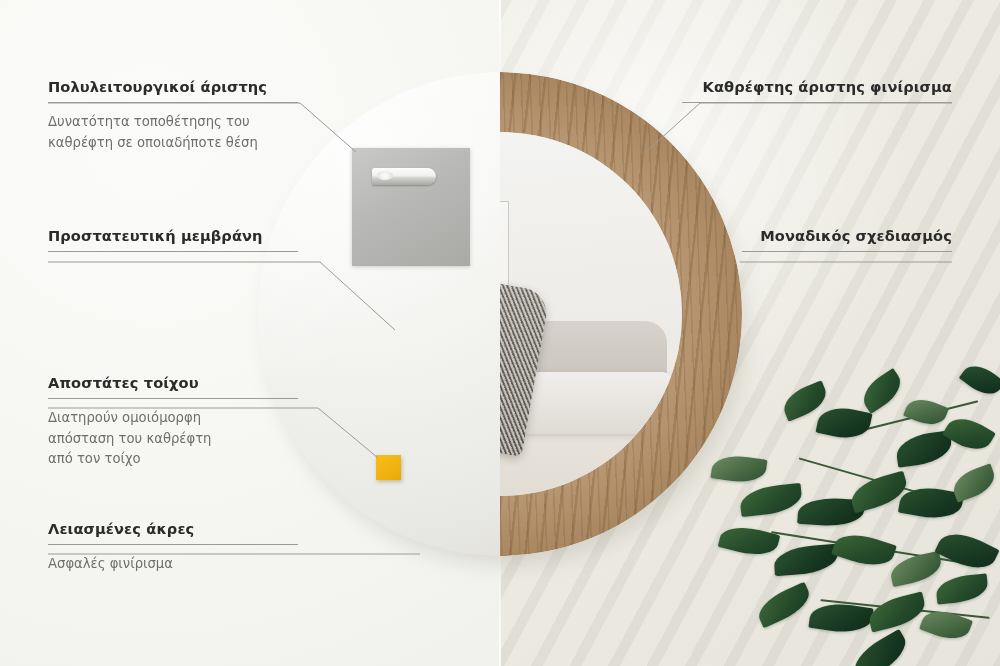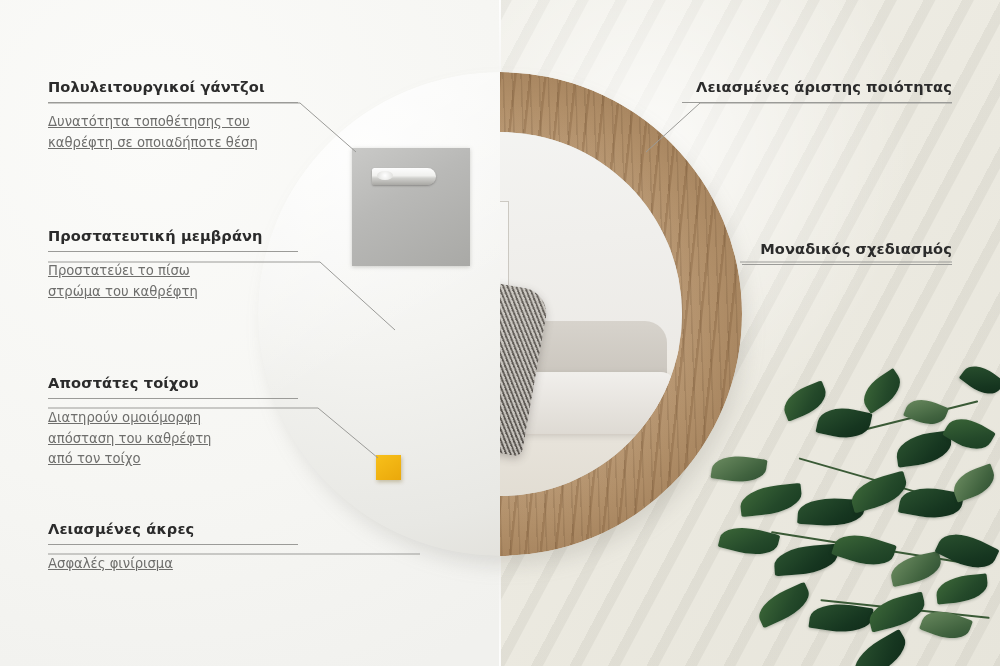--- a/index.html
+++ b/index.html
@@ -140,21 +140,21 @@
   
   .callout{position:absolute;}
   .callout .title{
     font-weight:700;font-size:14.6px;color:#2b2b2b;letter-spacing:.1px;
     white-space:nowrap;
   }
   .callout .rule{
     height:1px;background:#9b9b98;margin:7px 0 9px 0;
   }
   .callout .desc{
-    font-size:13.2px;line-height:1.56;color:#6e6e6c;font-weight:400;text-decoration:underline;
+    font-size:13.2px;line-height:1.56;color:#6e6e6c;font-weight:400;
   }
   .left-co{text-align:left;}
   .right-co{text-align:right;}
 
   
   .leaders{position:absolute;left:0;top:0;width:1000px;height:666px;pointer-events:none;}
 
   
   .foliage{position:absolute;left:700px;top:360px;width:300px;height:306px;}
   .leaf{
@@ -205,49 +205,48 @@
   <svg class="leaders" viewBox="0 0 1000 666">
     <polyline points="48,103 300,103 356,152" fill="none" stroke="#9b9b98" stroke-width="1"></polyline>
     <polyline points="48,262 320,262 395,330" fill="none" stroke="#9b9b98" stroke-width="1"></polyline>
     <polyline points="48,408 318,408 378,458" fill="none" stroke="#9b9b98" stroke-width="1"></polyline>
     <polyline points="48,554 420,554" fill="none" stroke="#9b9b98" stroke-width="1"></polyline>
     <polyline points="952,103 700,103 646,152" fill="none" stroke="#9b9b98" stroke-width="1"></polyline>
     <polyline points="952,262 740,262" fill="none" stroke="#9b9b98" stroke-width="1"></polyline>
   </svg>
 
   <div class="callout left-co" style="left:48px;top:78px;width:250px;">
-    <div class="title">Πολυλειτουργικοί γάντζοι</div>
+    <div class="title">Πολυλειτουργικοί άριστης</div>
     <div class="rule"></div>
     <div class="desc">Δυνατότητα τοποθέτησης του<br>καθρέφτη σε οποιαδήποτε θέση</div>
   </div>
 
   <div class="callout left-co" style="left:48px;top:227px;width:250px;">
     <div class="title">Προστατευτική μεμβράνη</div>
     <div class="rule"></div>
-    <div class="desc">Προστατεύει το πίσω<br>στρώμα του καθρέφτη</div>
   </div>
 
   <div class="callout left-co" style="left:48px;top:374px;width:250px;">
     <div class="title">Αποστάτες τοίχου</div>
     <div class="rule"></div>
     <div class="desc">Διατηρούν ομοιόμορφη<br>απόσταση του καθρέφτη<br>από τον τοίχο</div>
   </div>
 
   <div class="callout left-co" style="left:48px;top:520px;width:250px;">
     <div class="title">Λειασμένες άκρες</div>
     <div class="rule"></div>
     <div class="desc">Ασφαλές φινίρισμα</div>
   </div>
 
   <div class="callout right-co" style="left:682px;top:78px;width:270px;">
-    <div class="title">Λειασμένες άριστης ποιότητας</div>
-    <div class="rule"></div>
-  </div>
-
-  <div class="callout right-co" style="left:742px;top:240px;width:210px;">
+    <div class="title">Καθρέφτης άριστης φινίρισμα</div>
+    <div class="rule"></div>
+  </div>
+
+  <div class="callout right-co" style="left:742px;top:227px;width:210px;">
     <div class="title">Μοναδικός σχεδιασμός</div>
     <div class="rule"></div>
   </div>
 
   <div class="foliage">
     <div class="stem" style="left:96px;top:118px;width:150px;height:2px;transform:rotate(16deg);"></div>
     <div class="stem" style="left:70px;top:186px;width:190px;height:2px;transform:rotate(9deg);"></div>
     <div class="stem" style="left:150px;top:56px;width:130px;height:2px;transform:rotate(-14deg);"></div>
     <div class="stem" style="left:120px;top:248px;width:170px;height:2px;transform:rotate(6deg);"></div>
 

